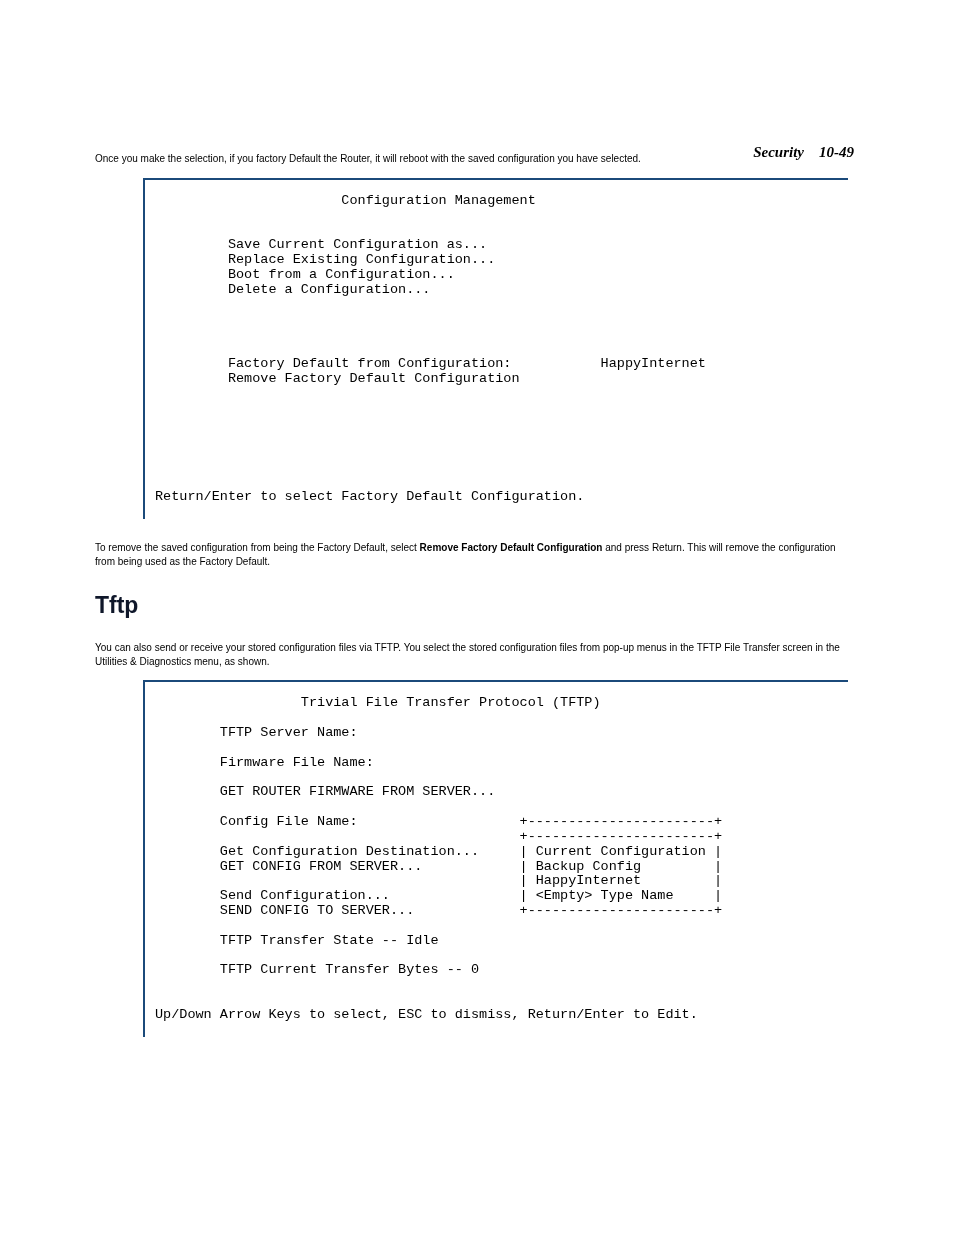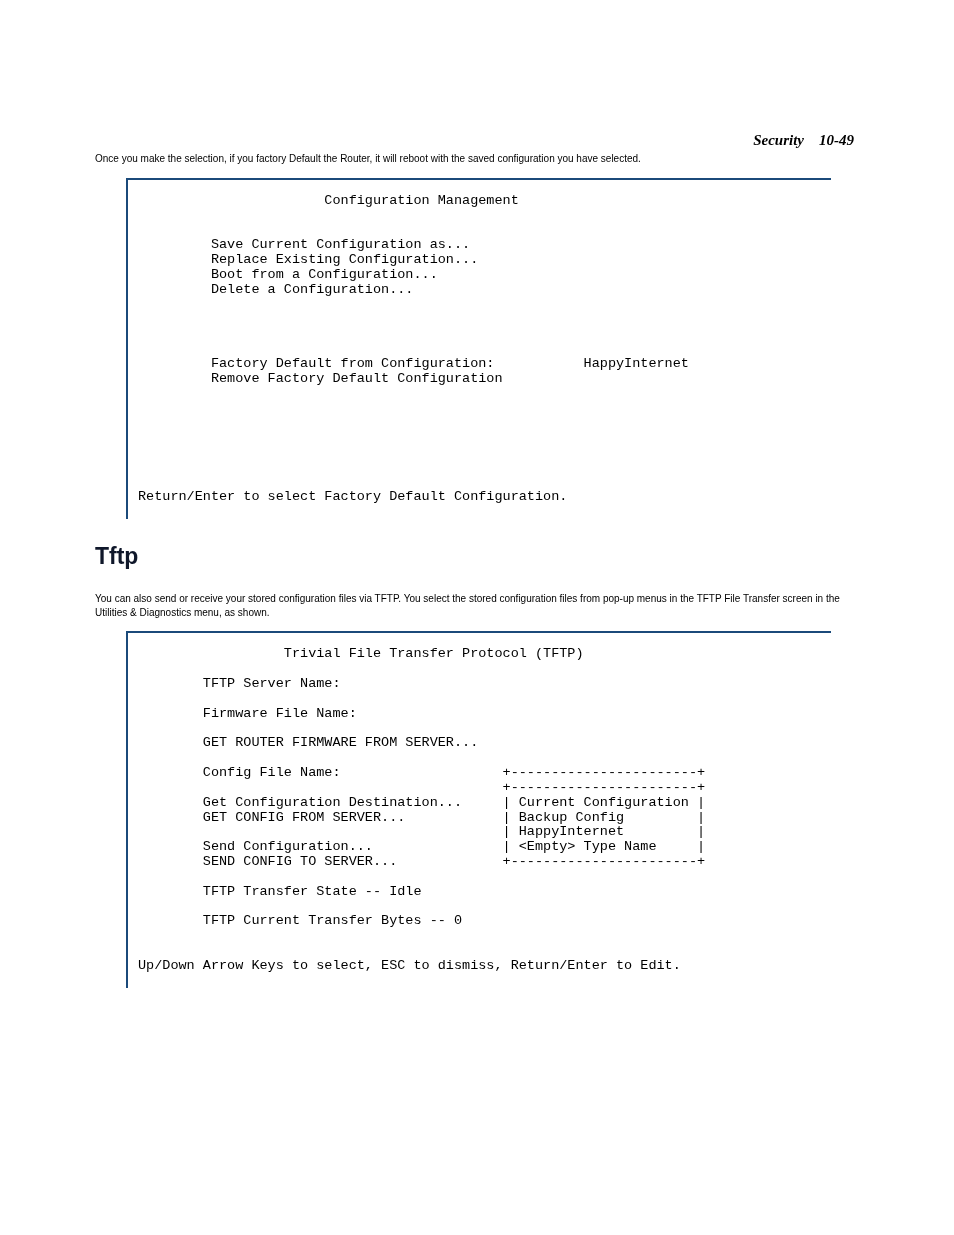--- a/index.html
+++ b/index.html
@@ -11,35 +11,35 @@
   }
   .page {
     width: 954px;
     min-height: 1235px;
     box-sizing: border-box;
     padding: 130px 95px 60px 95px;
     position: relative;
   }
   .running-head {
     position: absolute;
-    top: 132px;
+    top: 144px;
     right: 100px;
     font-style: italic;
     font-weight: bold;
     font-family: Georgia, "Times New Roman", serif;
     font-size: 15px;
   }
   .body-text {
     margin: 22px 8px 10px 0;
     line-height: 1.35;
     font-size: 10px;
   }
   .body-text .bold { font-weight: bold; }
   .terminal-box {
-    margin: 12px 0 14px 31px;
+    margin: 12px 0 14px 48px;
     border-left: 2px solid #1b4a7a;
     border-top: 2px solid #1b4a7a;
     padding: 14px 10px 14px 10px;
     box-sizing: border-box;
     width: 705px;
   }
   .terminal-box pre {
     margin: 0;
     font-family: "Courier New", Courier, monospace;
     font-size: 13.5px;
@@ -85,20 +85,23 @@
 
 
 
 
 
 
 Return/Enter to select Factory Default Configuration.
 </pre>
   </div>
 
+  <p class="body-text">
+    <span>To remove the saved configuration from being the Factory Default, select </span><span class="bold">Remove Factory Default Configuration</span><span> and press Return. This will remove the configuration from being used as the Factory Default.</span>
+  </p>
 
 
   <h2 class="section">Tftp</h2>
 
   <p class="body-text">You can also send or receive your stored configuration files via TFTP. You select the stored configuration files from pop-up menus in the TFTP File Transfer screen in the Utilities &amp; Diagnostics menu, as shown.</p>
 
   <div class="terminal-box">
     <pre>                  Trivial File Transfer Protocol (TFTP)
 
         TFTP Server Name:

